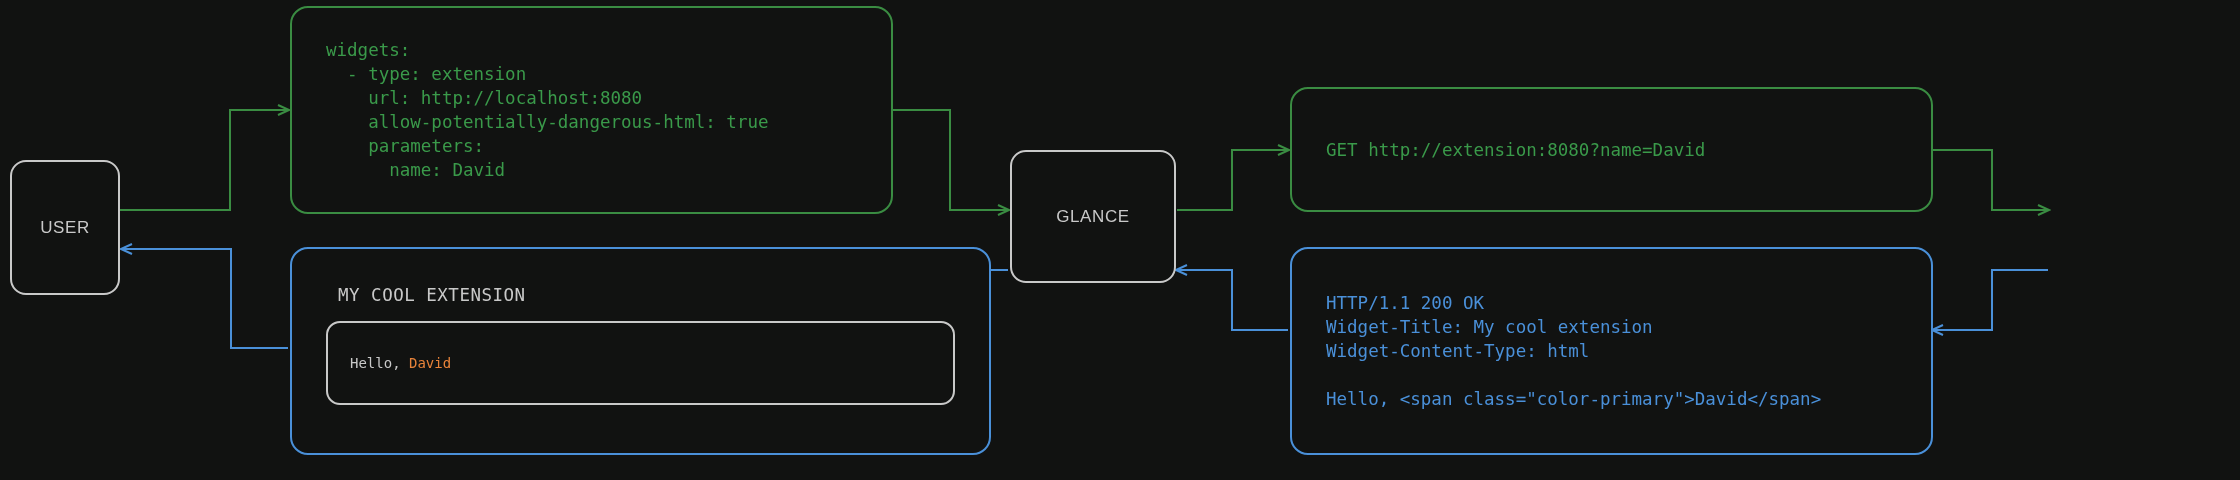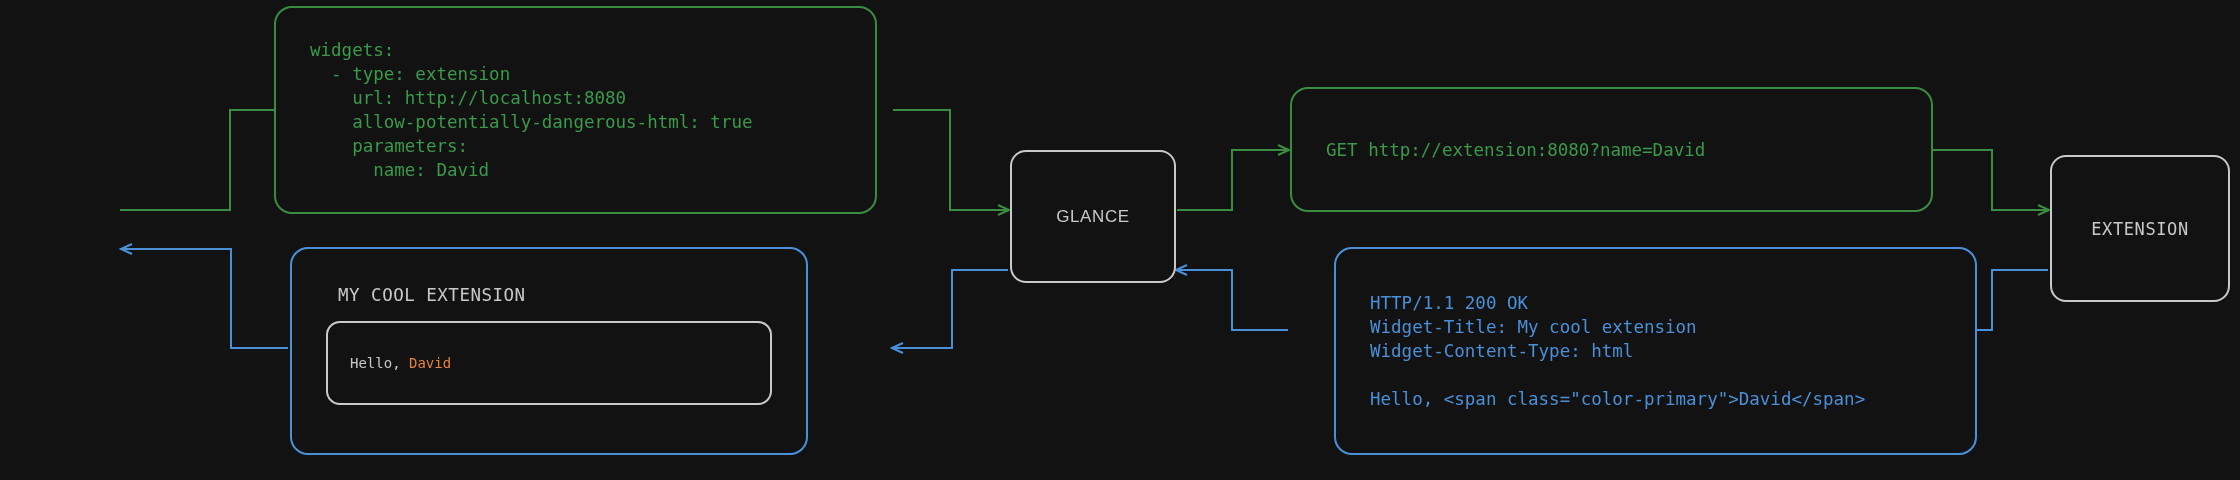--- a/index.html
+++ b/index.html
@@ -49,21 +49,20 @@
     box-sizing: border-box;
     border: 2px solid #3a8c42;
     border-radius: 18px;
     background: #111211;
     display: flex;
     flex-direction: column;
     justify-content: center;
   }
   .codebox.blue {
     border-color: #4a90d9;
-    margin-left: 44px;
   }
   .codebox pre {
     margin: 0;
     padding: 0 0 0 34px;
     color: #3a9a4a;
     font-family: "DejaVu Sans Mono", monospace;
     font-size: 17.5px;
     line-height: 24px;
     white-space: pre;
   }
@@ -122,50 +121,50 @@
     <path d="M893,110 L950,110 L950,210 L1008,210" fill="none" stroke="#3a8c42" stroke-width="2" marker-end="url(#arrow-green)"></path>
     <path d="M1177,210 L1232,210 L1232,150 L1288,150" fill="none" stroke="#3a8c42" stroke-width="2" marker-end="url(#arrow-green)"></path>
     <path d="M1933,150 L1992,150 L1992,210 L2048,210" fill="none" stroke="#3a8c42" stroke-width="2" marker-end="url(#arrow-green)"></path>
 
     <path d="M2048,270 L1992,270 L1992,330 L1933,330" fill="none" stroke="#4a90d9" stroke-width="2" marker-end="url(#arrow-blue)"></path>
     <path d="M1288,330 L1232,330 L1232,270 L1177,270" fill="none" stroke="#4a90d9" stroke-width="2" marker-end="url(#arrow-blue)"></path>
     <path d="M1008,270 L952,270 L952,348 L893,348" fill="none" stroke="#4a90d9" stroke-width="2" marker-end="url(#arrow-blue)"></path>
     <path d="M288,348 L231,348 L231,249 L122,249" fill="none" stroke="#4a90d9" stroke-width="2" marker-end="url(#arrow-blue)"></path>
   </svg>
 
+  <div class="node sans" style="left:10px; top:160px; width:110px; height:135px;">
+    <span class="node-label">USER</span>
+  </div>
 
   <div class="node sans" style="left:1010px; top:150px; width:166px; height:133px;">
     <span class="node-label">GLANCE</span>
   </div>
 
-  <div class="node mono" style="left:2050px; top:155px; width:180px; height:147px;">
-    <span class="node-label">EXTENSION</span>
-  </div>
 
-  <div class="codebox" style="left:274px; top:6px; width:603px; height:208px;">
+  <div class="codebox" style="left:290px; top:6px; width:603px; height:208px;">
     <pre>widgets:
   - type: extension
     url: http://localhost:8080
     allow-potentially-dangerous-html: true
     parameters:
       name: David</pre>
   </div>
 
   <div class="codebox" style="left:1290px; top:87px; width:643px; height:125px;">
     <pre>GET http://extension:8080?name=David</pre>
   </div>
 
   <div class="codebox blue" style="left:1290px; top:247px; width:643px; height:208px;">
     <pre>HTTP/1.1 200 OK
 Widget-Title: My cool extension
 Widget-Content-Type: html
 
 Hello, &lt;span class="color-primary"&gt;David&lt;/span&gt;</pre>
   </div>
 
-  <div class="widgetbox" style="left:290px; top:247px; width:518px; height:208px;">
+  <div class="widgetbox" style="left:290px; top:247px; width:701px; height:208px;">
     <div class="widget-title">MY COOL EXTENSION</div>
     <div class="widget-body">
       <span class="widget-text"><span>Hello, </span><span class="accent">David</span></span>
     </div>
   </div>
 
 </div>
 
 </body></html>

